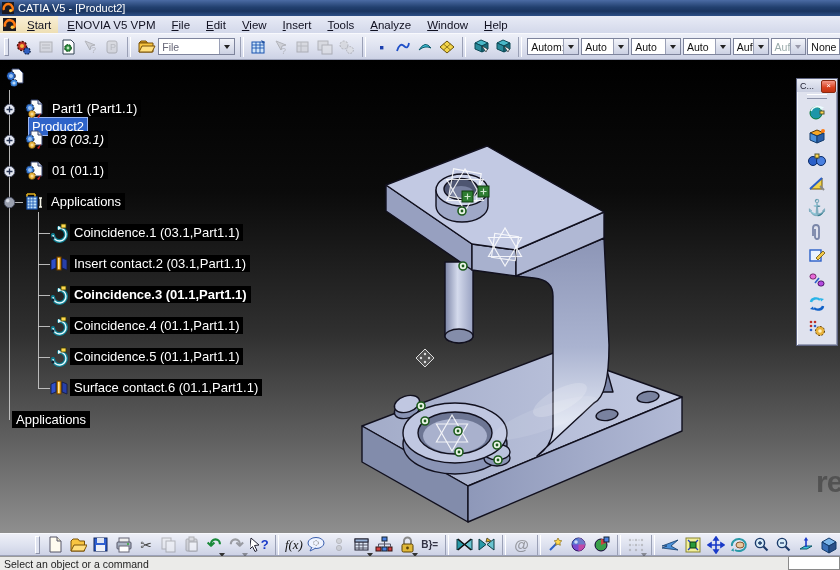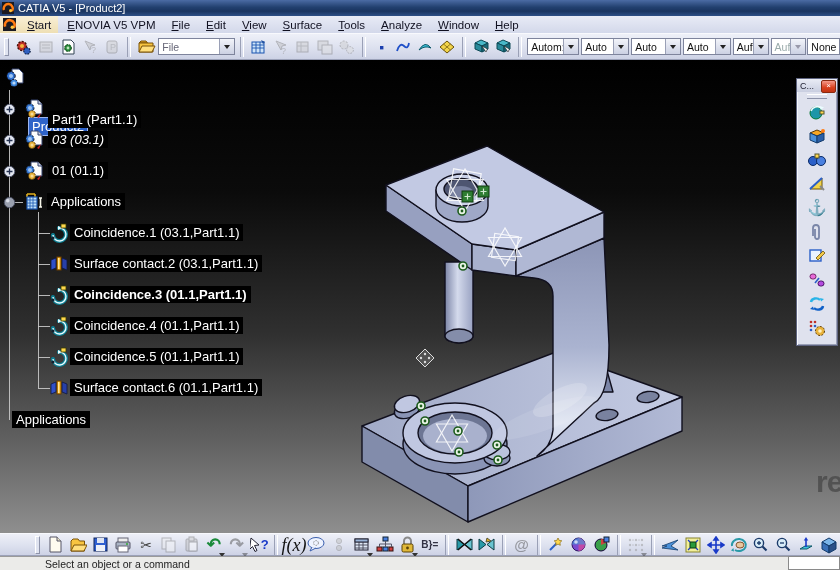--- a/index.html
+++ b/index.html
@@ -63,21 +63,21 @@
   #palette .pclose{position:absolute;right:1px;top:1px;width:13px;height:11px;
     background:linear-gradient(180deg,#f59a8a,#d9411f 60%,#c23414);border:1px solid #8a2a10;border-radius:2px;
     color:#fff;font-size:8px;line-height:9px;text-align:center;}
   #palette .pgrip{height:8px;display:flex;align-items:center;justify-content:center;}
   #palette .pgrip i{width:20px;height:3px;border-top:1px solid #fff;border-bottom:1px solid #8d93aa;}
   .pbtn{width:40px;height:24px;display:flex;align-items:center;justify-content:center;}
   .pbtn svg{display:block;}
   
   #statusbar{position:absolute;left:0;top:556px;width:840px;height:14px;background:#ebebe9;
     border-top:1px solid #9a9a9a;font-size:10.5px;color:#222;display:flex;align-items:center;}
-  #statusbar .msg{padding-left:12px;margin-left:33px;}
+  #statusbar .msg{padding-left:4px;}
   #cmdbox{position:absolute;left:788px;top:556px;width:52px;height:14px;background:#fff;
     border:1px solid #8a8a8a;box-sizing:border-box;font-size:10px;}
 </style>
 </head>
 <body>
 
 <div id="page">
 
   <svg width="0" height="0" style="position:absolute">
     <defs>
@@ -141,21 +141,21 @@
     <svg class="appicon" viewBox="0 0 12 12">
       <rect x="0" y="0" width="12" height="12" fill="#1a1a22"></rect>
       <path d="M2 8 a4.5 4.5 0 1 1 8 1" fill="none" stroke="#ff7b12" stroke-width="2.4"></path>
       <circle cx="8.6" cy="8.6" r="1.6" fill="#ffc23a"></circle>
     </svg>
     <span class="menu-item">Start</span>
     <span class="menu-item">ENOVIA V5 VPM</span>
     <span class="menu-item">File</span>
     <span class="menu-item">Edit</span>
     <span class="menu-item">View</span>
-    <span class="menu-item">Surface</span>
+    <span class="menu-item">Insert</span>
     <span class="menu-item">Tools</span>
     <span class="menu-item">Analyze</span>
     <span class="menu-item">Window</span>
     <span class="menu-item">Help</span>
   </div>
 
   <div id="toolbar-top" class="tbar">
     <span class="handle"></span>
     <span class="ti">
       <svg width="18" height="18" viewBox="0 0 18 18">
@@ -455,21 +455,21 @@
           <use href="#sym-product"></use>
         </svg>
       <div class="tree-label selected" style="left:28px;top:9px;margin-top:48px;">Product2</div>
 
       <svg class="texp" style="left:3px;top:43px;">
           <use href="#sym-expand"></use>
         </svg>
       <svg class="tic" style="left:24px;top:39px;">
           <use href="#sym-part"></use>
         </svg>
-      <div class="tree-label" style="left:48px;top:40px;margin-top:11px;">Part1 (Part1.1)</div>
+      <div class="tree-label" style="left:48px;top:40px;">Part1 (Part1.1)</div>
 
       <svg class="texp" style="left:3px;top:74px;">
           <use href="#sym-expand"></use>
         </svg>
       <svg class="tic" style="left:24px;top:70px;">
           <use href="#sym-part"></use>
         </svg>
       <div class="tree-label" style="left:48px;top:71px;font-style:italic;">03 (03.1)</div>
 
       <svg class="texp" style="left:3px;top:105px;">
@@ -489,21 +489,21 @@
       <div class="tree-label" style="left:47px;top:133px;">Applications</div>
 
       <svg class="tic" style="left:49px;top:163px;">
           <use href="#sym-coinc"></use>
         </svg>
       <div class="tree-label" style="left:70px;top:164px;">Coincidence.1 (03.1,Part1.1)</div>
 
       <svg class="tic" style="left:49px;top:194px;">
           <use href="#sym-contact"></use>
         </svg>
-      <div class="tree-label" style="left:70px;top:195px;">Surface contact.2 (03.1,Part1.1)</div>
+      <div class="tree-label" style="left:70px;top:195px;">Insert contact.2 (03.1,Part1.1)</div>
 
       <svg class="tic" style="left:49px;top:225px;">
           <use href="#sym-coinc"></use>
         </svg>
       <div class="tree-label" style="left:70px;top:226px;font-weight:bold;">Coincidence.3 (01.1,Part1.1)</div>
 
       <svg class="tic" style="left:49px;top:256px;">
           <use href="#sym-coinc"></use>
         </svg>
       <div class="tree-label" style="left:70px;top:257px;">Coincidence.4 (01.1,Part1.1)</div>
@@ -661,21 +661,21 @@
         <i class="dd"></i>
     </span>
     <span class="ti">
       <svg width="11" height="15" viewBox="0 0 11 15">
           <path d="M1 1 l8 7 l-4.5 .5 l2.5 5 l-2 1 l-2.5 -5 l-3 3 z" fill="#fff" stroke="#223" stroke-width="1"></path>
         </svg>
       <span class="glyph" style="color:#1a3ac8;font-weight:bold;font-size:13px;">?</span>
     </span>
     <span class="sep"></span>
     <span class="ti">
-      <span class="glyph" style="font-style:italic;font-family:'Liberation Serif',serif;font-size:18px;color:#111;">f(x)</span>
+      <span class="glyph" style="font-style:italic;font-family:'Liberation Serif',serif;font-size:13px;color:#111;">f(x)</span>
     </span>
     <span class="ti">
       <svg width="19" height="17" viewBox="0 0 19 17">
           <ellipse cx="9" cy="7" rx="8" ry="5.5" fill="#eef3ff" stroke="#3a5fae"></ellipse>
           <path d="M5 11 l-2 4 l6 -3" fill="#eef3ff" stroke="#3a5fae"></path>
           <circle cx="9" cy="7" r="2.4" fill="none" stroke="#888" stroke-dasharray="1.4 1"></circle>
         </svg>
     </span>
     <span class="ti dis">
       <svg width="12" height="15" viewBox="0 0 12 15">

